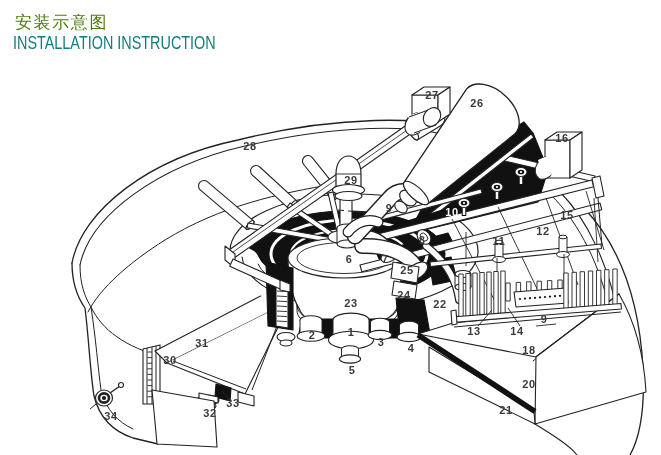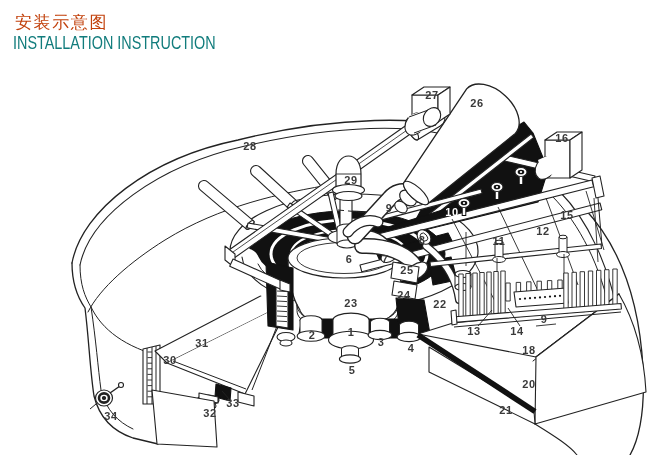--- a/index.html
+++ b/index.html
@@ -1,15 +1,15 @@
 <!DOCTYPE html>
 <html><head><meta charset="utf-8">
 <style>
 html,body{margin:0;padding:0;background:#fff;width:661px;height:455px;overflow:hidden;}
-.t1{position:absolute;left:15px;top:11px;color:#c2410c;font-family:"Liberation Sans",sans-serif;
+.t1{position:absolute;left:15px;top:11px;color:#4d7c0f;font-family:"Liberation Sans",sans-serif;
     font-size:17px;font-weight:normal;letter-spacing:1.6px;}
 .t2{position:absolute;left:13px;top:33px;color:#117c7c;font-family:"Liberation Sans",sans-serif;
     font-size:18px;font-weight:normal;transform:scaleX(0.8);transform-origin:0 0;white-space:nowrap;}
 </style></head>
 <body>
 <div class="t1">安装示意图</div>
 <div class="t2">INSTALLATION INSTRUCTION</div>
 <svg width="661" height="455" viewBox="0 0 661 455" style="position:absolute;left:0;top:0">
 <path d="M72,263 C82,210 150,158 238,140 C330,117 430,113 478,134" fill="none" stroke="#222" stroke-width="1.3" stroke-linejoin="round" stroke-linecap="round"></path>
 <path d="M80,265 C90,216 157,166 245,146 C331,126 420,121 462,141" fill="none" stroke="#222" stroke-width="1.1" stroke-linejoin="round" stroke-linecap="round"></path>

